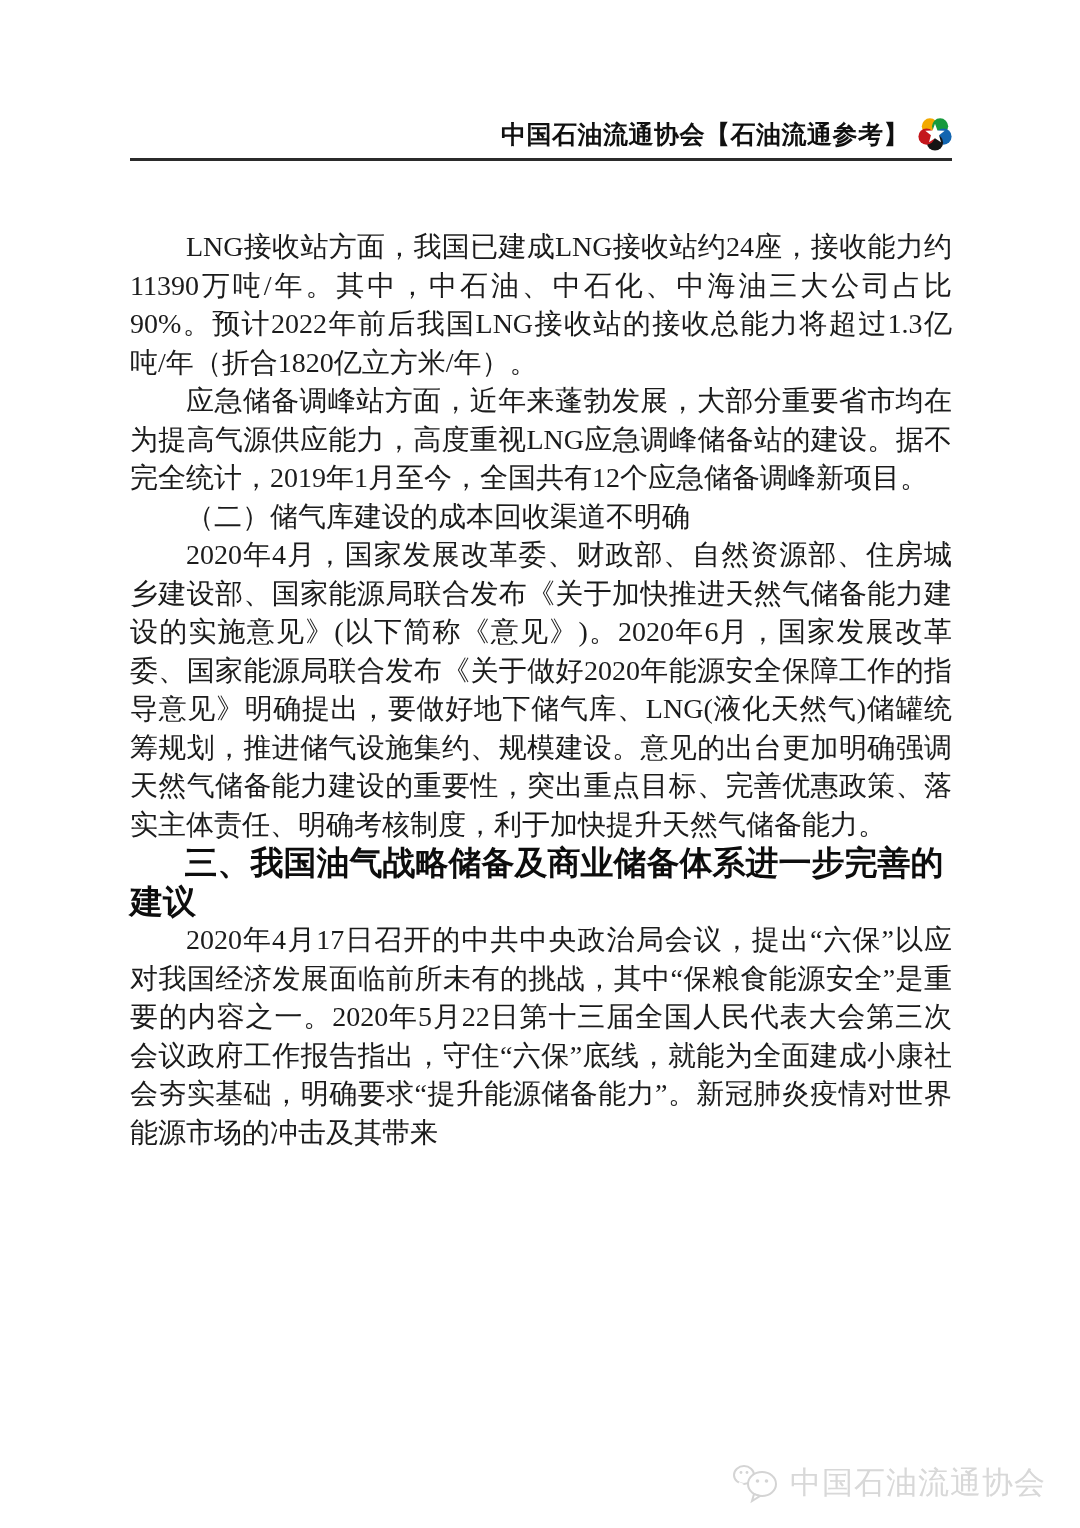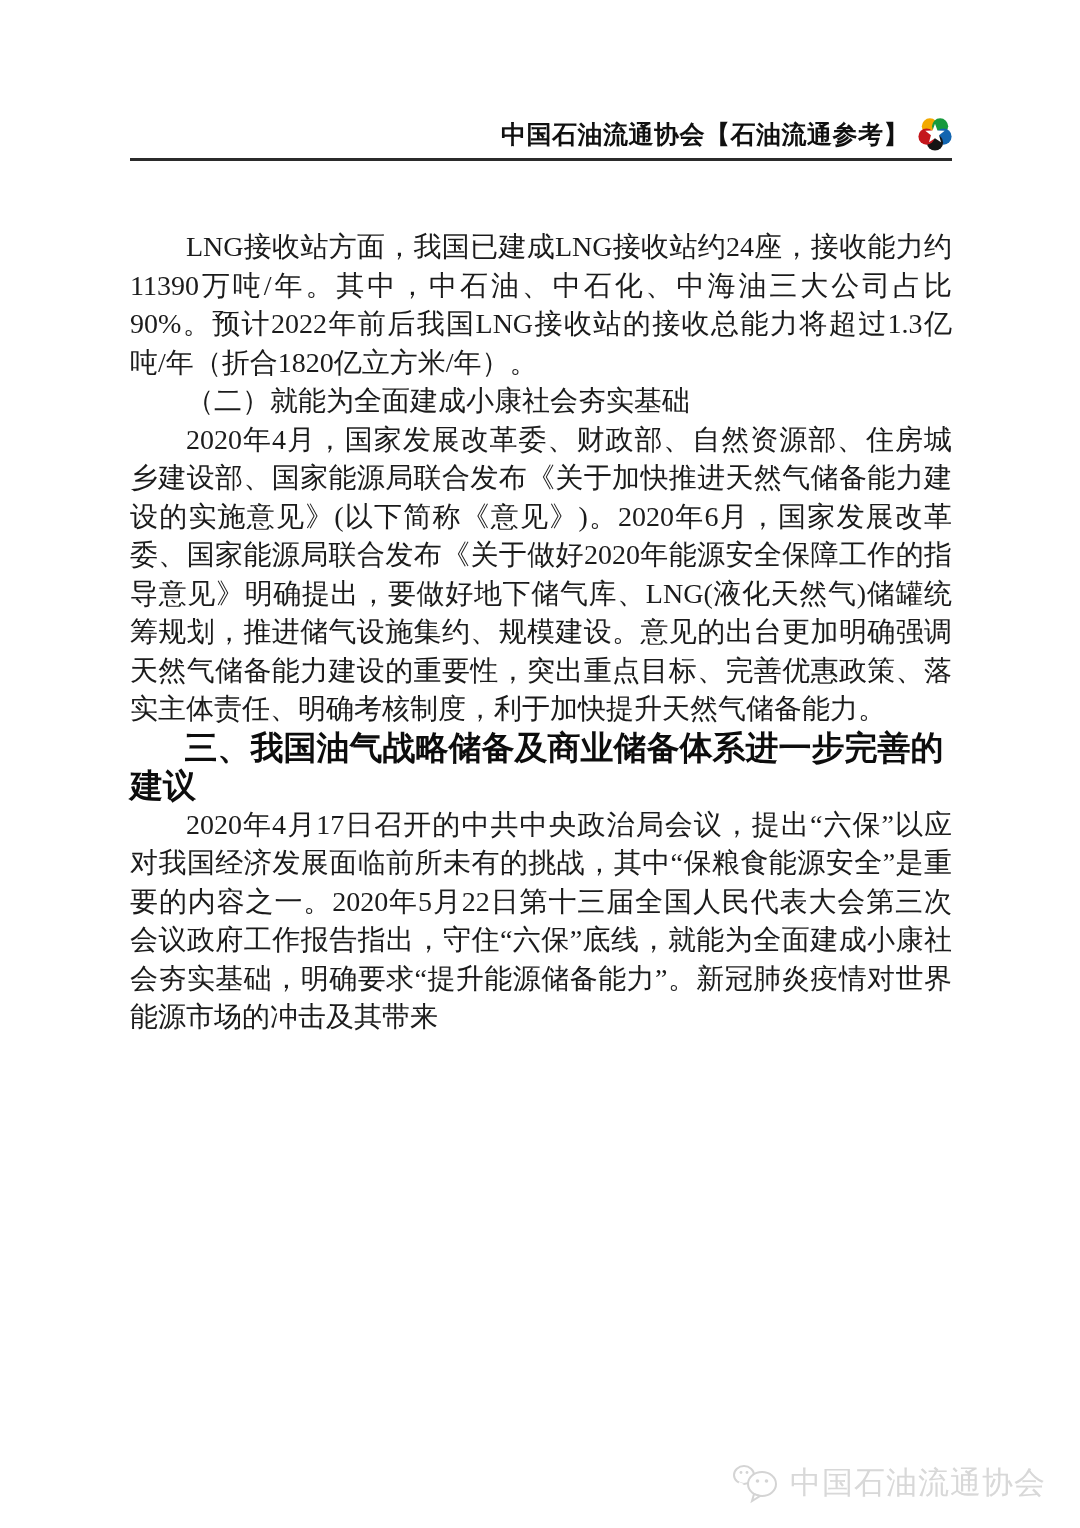--- a/index.html
+++ b/index.html
@@ -81,21 +81,22 @@
       <circle cx="30" cy="25" r="9.5" fill="#1265B0"></circle>
       <circle cx="20" cy="32" r="9.5" fill="#151515"></circle>
       <circle cx="10" cy="25" r="9.5" fill="#C4161C"></circle>
       <polygon fill="#ffffff" points="20,10 22.94,17.95 31.41,18.29 24.76,23.55 27.05,31.71 20,27 12.95,31.71 15.24,23.55 8.59,18.29 17.06,17.95"></polygon>
     </svg>
   </div>
   <div class="header-rule"></div>
 
   <div class="content">
     <p class="p-body">LNG接收站方面，我国已建成LNG接收站约24座，接收能力约11390万吨/年。其中，中石油、中石化、中海油三大公司占比90%。预计2022年前后我国LNG接收站的接收总能力将超过1.3亿吨/年（折合1820亿立方米/年）。</p>
-    <p class="p-sub">（二）就能为全面建成小康社会夯实基础</p>
+    <p class="p-body">应急储备调峰站方面，近年来蓬勃发展，大部分重要省市均在为提高气源供应能力，高度重视LNG应急调峰储备站的建设。据不完全统计，2019年1月至今，全国共有12个应急储备调峰新项目。</p>
+    <p class="p-sub">（二）储气库建设的成本回收渠道不明确</p>
     <p class="p-body">2020年4月，国家发展改革委、财政部、自然资源部、住房城乡建设部、国家能源局联合发布《关于加快推进天然气储备能力建设的实施意见》(以下简称《意见》)。2020年6月，国家发展改革委、国家能源局联合发布《关于做好2020年能源安全保障工作的指导意见》明确提出，要做好地下储气库、LNG(液化天然气)储罐统筹规划，推进储气设施集约、规模建设。意见的出台更加明确强调天然气储备能力建设的重要性，突出重点目标、完善优惠政策、落实主体责任、明确考核制度，利于加快提升天然气储备能力。</p>
     <p class="p-head">三、我国油气战略储备及商业储备体系进一步完善的建议</p>
     <p class="p-body">2020年4月17日召开的中共中央政治局会议，提出“六保”以应对我国经济发展面临前所未有的挑战，其中“保粮食能源安全”是重要的内容之一。2020年5月22日第十三届全国人民代表大会第三次会议政府工作报告指出，守住“六保”底线，就能为全面建成小康社会夯实基础，明确要求“提升能源储备能力”。新冠肺炎疫情对世界能源市场的冲击及其带来</p>
   </div>
 
   <div class="footer-mark">
     <svg class="wechat-icon" viewBox="0 0 48 42" aria-hidden="true">
       <g fill="#ffffff" stroke="#d4d4d4" stroke-width="2">
         <ellipse cx="12" cy="13" rx="10" ry="9"></ellipse>
         <path d="M7 20 L5 26 L12 22 Z" stroke="none" fill="#ffffff"></path>

